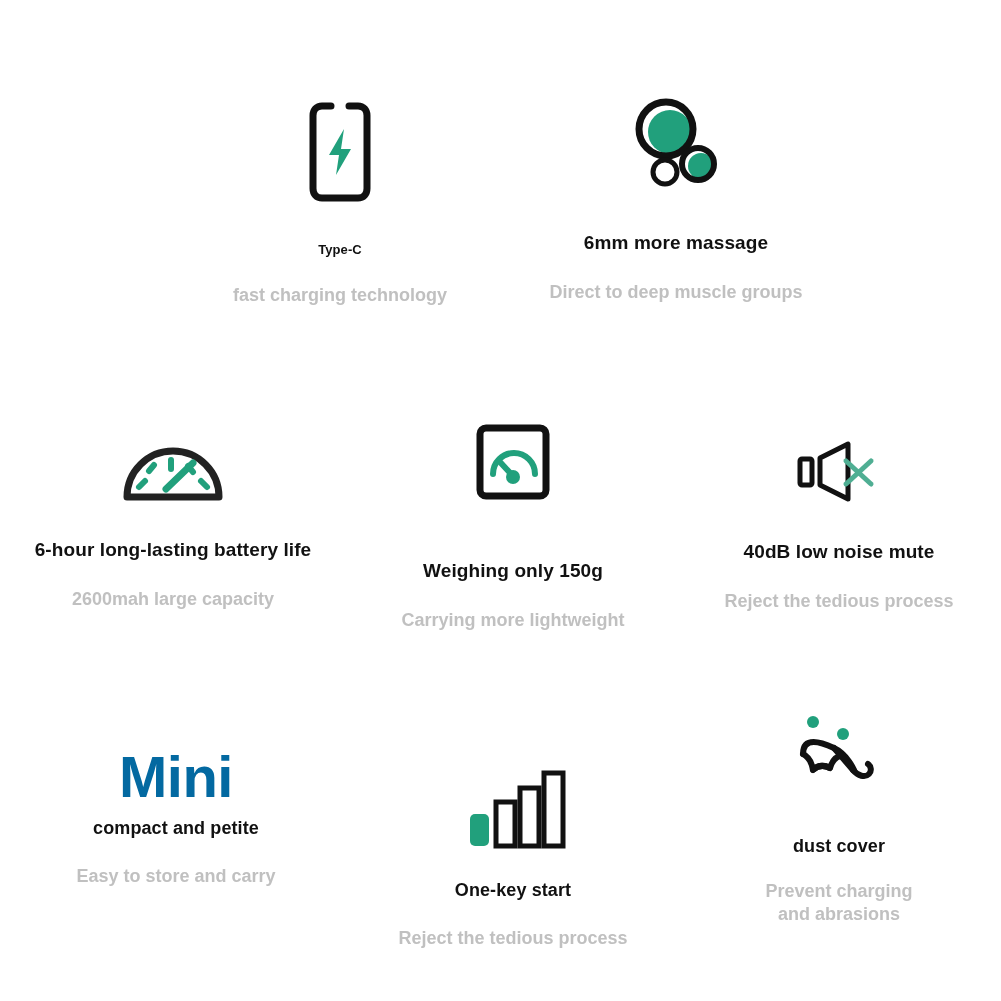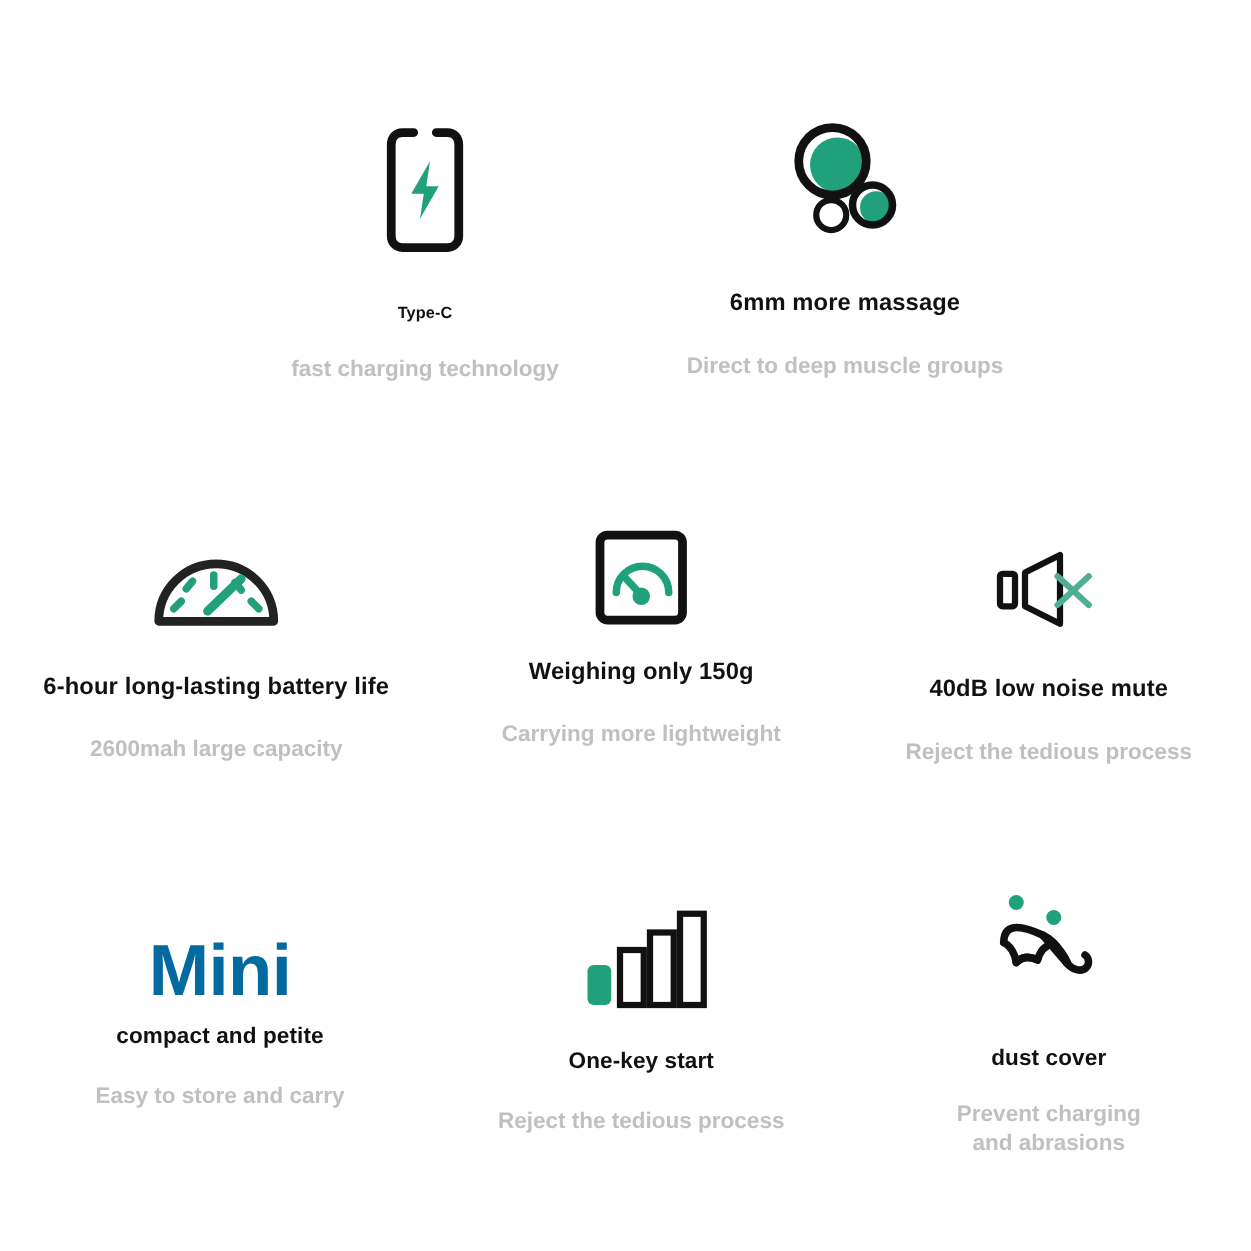--- a/index.html
+++ b/index.html
@@ -68,30 +68,30 @@
   
   #feat-battery { left: 22px;  top: 425px; width: 302px; }
   #feat-weight  { left: 362px; top: 422px; width: 302px; }
   #feat-mute    { left: 688px; top: 425px; width: 302px; align-items: center; }
 
   #feat-battery .icon-slot,
   #feat-weight  .icon-slot,
   #feat-mute    .icon-slot { height: 78px; }
 
   #feat-battery .f-title { font-size: 19px; margin-top: 36px; }
-  #feat-weight  .f-title { font-size: 19px; margin-top: 27px; }
+  #feat-weight  .f-title { font-size: 19px; margin-top: 60px; }
   #feat-mute    .f-title { font-size: 19px; margin-top: 38px; }
 
   #feat-battery .f-sub   { font-size: 18px; margin-top: 27px; }
   #feat-weight  .f-sub   { font-size: 18px; margin-top: 27px; }
   #feat-mute    .f-sub   { font-size: 18px; margin-top: 27px; }
 
   
   #feat-mini   { left: 25px;  top: 726px; width: 302px; }
-  #feat-onekey { left: 362px; top: 726px; width: 302px; text-align: right; }
+  #feat-onekey { left: 362px; top: 768px; width: 302px; text-align: right; }
   #feat-dust   { left: 688px; top: 706px; width: 302px; }
 
   #feat-mini   .icon-slot { height: 80px; }
   #feat-onekey .icon-slot { height: 80px; }
   #feat-dust   .icon-slot { height: 100px; }
 
   #feat-mini   .f-title { font-size: 18px; margin-top: 12px; }
   #feat-onekey .f-title { font-size: 18px; margin-top: 32px; }
   #feat-dust   .f-title { font-size: 18px; margin-top: 30px; }
 

